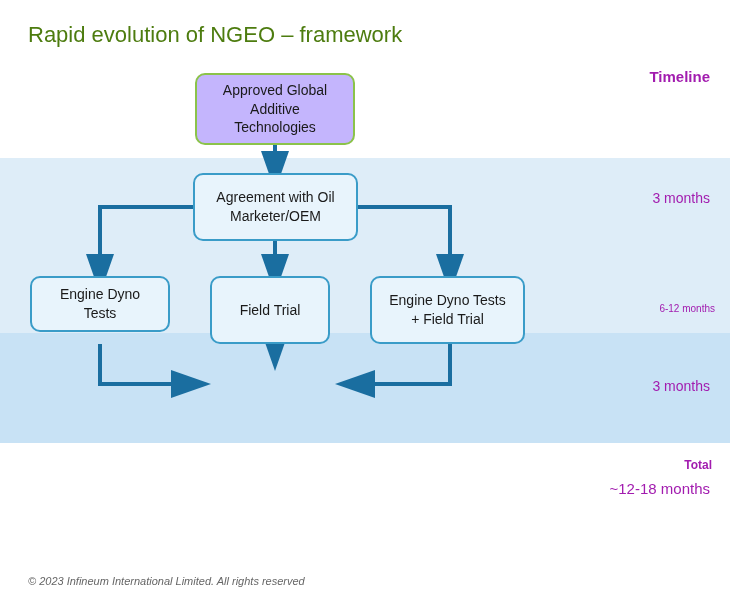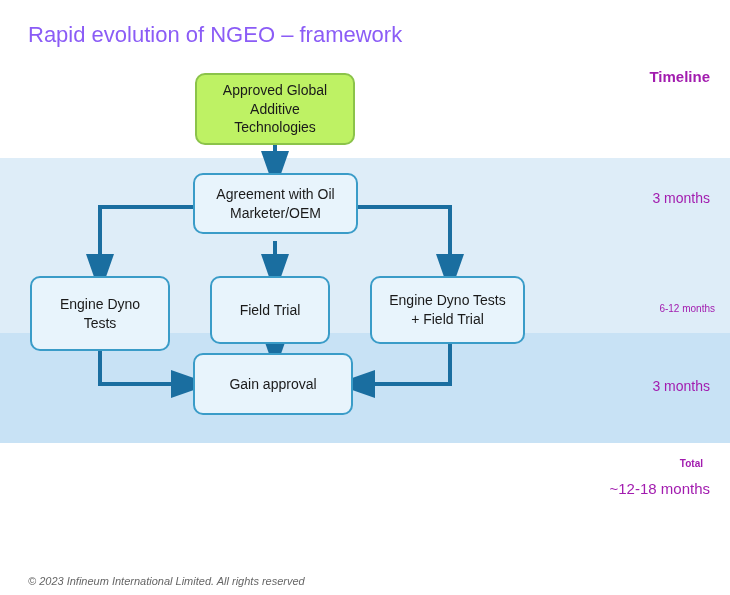--- a/index.html
+++ b/index.html
@@ -7,21 +7,21 @@
       width: 730px;
       height: 595px;
       background: #fff;
       font-family: Arial, sans-serif;
       position: relative;
       overflow: hidden;
     }
 
     .page-title {
       font-size: 22px;
-      color: #8b5cf6;
+      color: #4d7c0f;
       padding: 22px 28px 10px 28px;
       font-weight: normal;
     }
 
     .diagram-container {
       position: relative;
       width: 730px;
       height: 490px;
     }
 
@@ -69,23 +69,23 @@
     .timeline-612 {
       top: 245px;
       right: 15px;
       font-size: 10px;
     }
     .timeline-3b {
       top: 320px;
     }
     .timeline-total {
       top: 400px;
-      right: 27px;
+      right: 18px;
       font-weight: bold;
-      font-size: 10px;
+      font-size: 12px;
     }
     .timeline-total-val {
       top: 422px;
       font-size: 15px;
     }
 
     
     .box {
       position: absolute;
       border-radius: 10px;
@@ -93,43 +93,43 @@
       align-items: center;
       justify-content: center;
       text-align: center;
       font-size: 14px;
       line-height: 1.35;
       color: #1a1a1a;
       padding: 8px 12px;
     }
 
     .box-green {
-      background: #bef264;
+      background: #c4b5fd;
       border: 2px solid #8bc34a;
       width: 160px;
       height: 72px;
       left: 195px;
       top: 15px;
     }
 
     .box-blue-light {
       background: #e8f4fc;
       border: 2px solid #3a9cc8;
     }
 
     .box-agreement {
       width: 165px;
-      height: 61px;
+      height: 68px;
       left: 193px;
       top: 115px;
     }
 
     .box-dyno1 {
       width: 140px;
-      height: 75px;
+      height: 56px;
       left: 30px;
       top: 218px;
     }
 
     .box-field {
       width: 120px;
       height: 68px;
       left: 210px;
       top: 218px;
     }
@@ -206,17 +206,16 @@
     <line x1="275" y1="286" x2="275" y2="293" stroke="#1a6ea0" stroke-width="4" marker-end="url(#ah)"></line>
 
     <polyline points="450,286 450,326 355,326" fill="none" stroke="#1a6ea0" stroke-width="4" marker-end="url(#ah)"></polyline>
   </svg>
 
   <div class="box box-green">Approved Global Additive Technologies</div>
   <div class="box box-blue-light box-agreement">Agreement with Oil Marketer/OEM</div>
   <div class="box box-blue-light box-dyno1">Engine Dyno Tests</div>
   <div class="box box-blue-light box-field">Field Trial</div>
   <div class="box box-blue-light box-dyno2">Engine Dyno Tests + Field Trial</div>
-  <div class="box box-blue-light box-gain">Gain approval</div>
 
 </div>
 
 <div class="footer-copy">© 2023 Infineum International Limited.  All rights reserved</div>
 
 </body></html>

